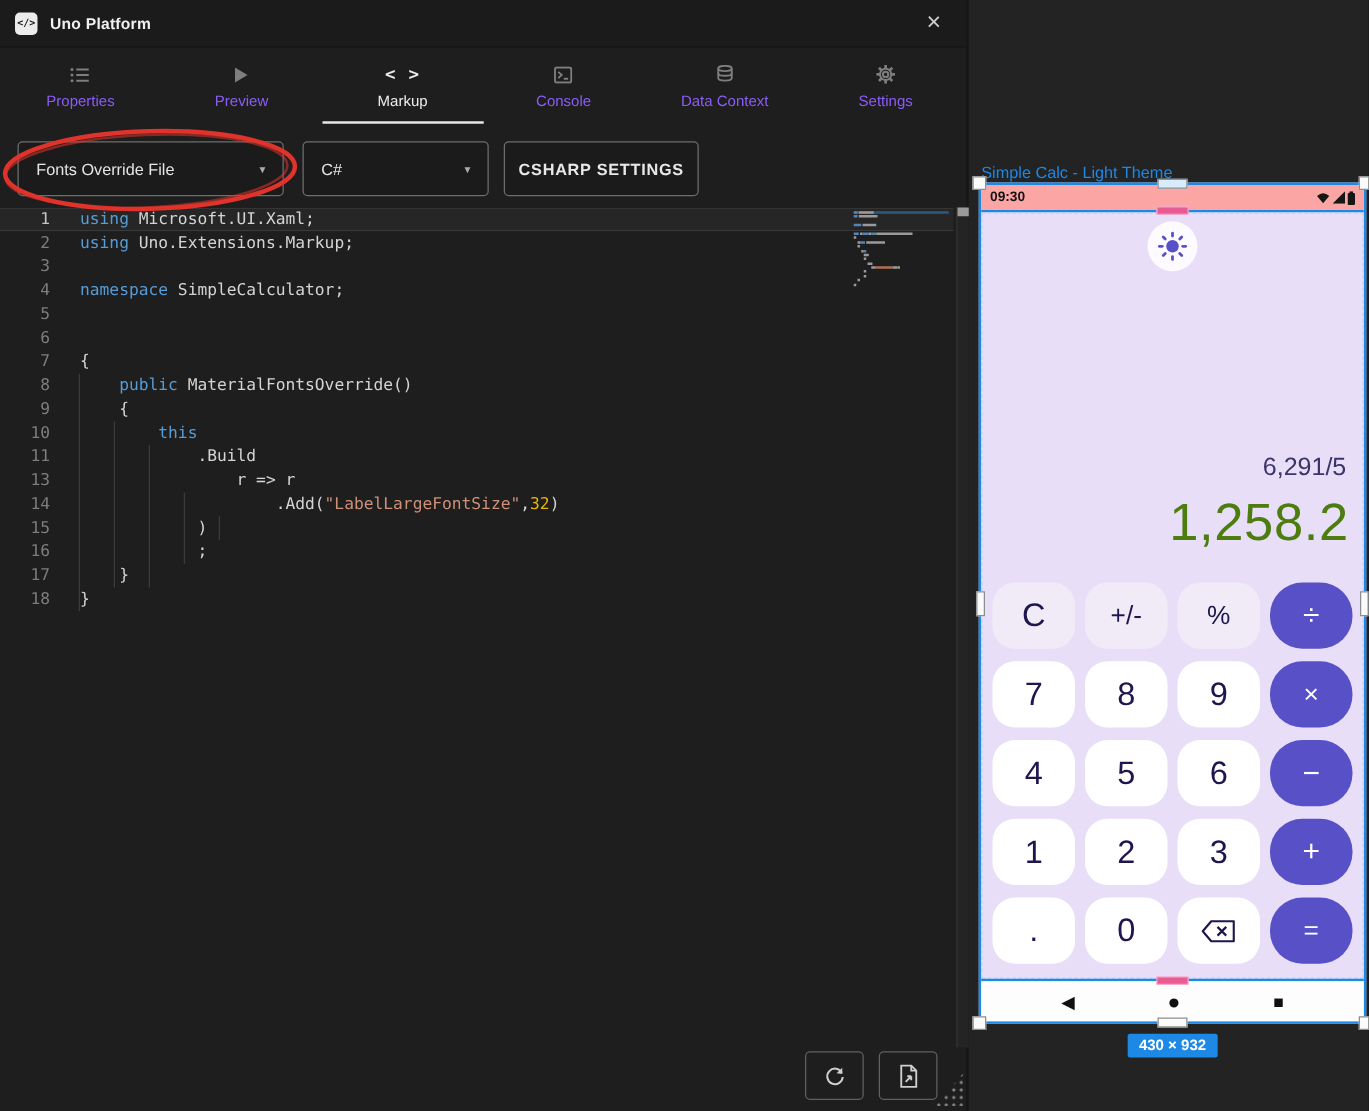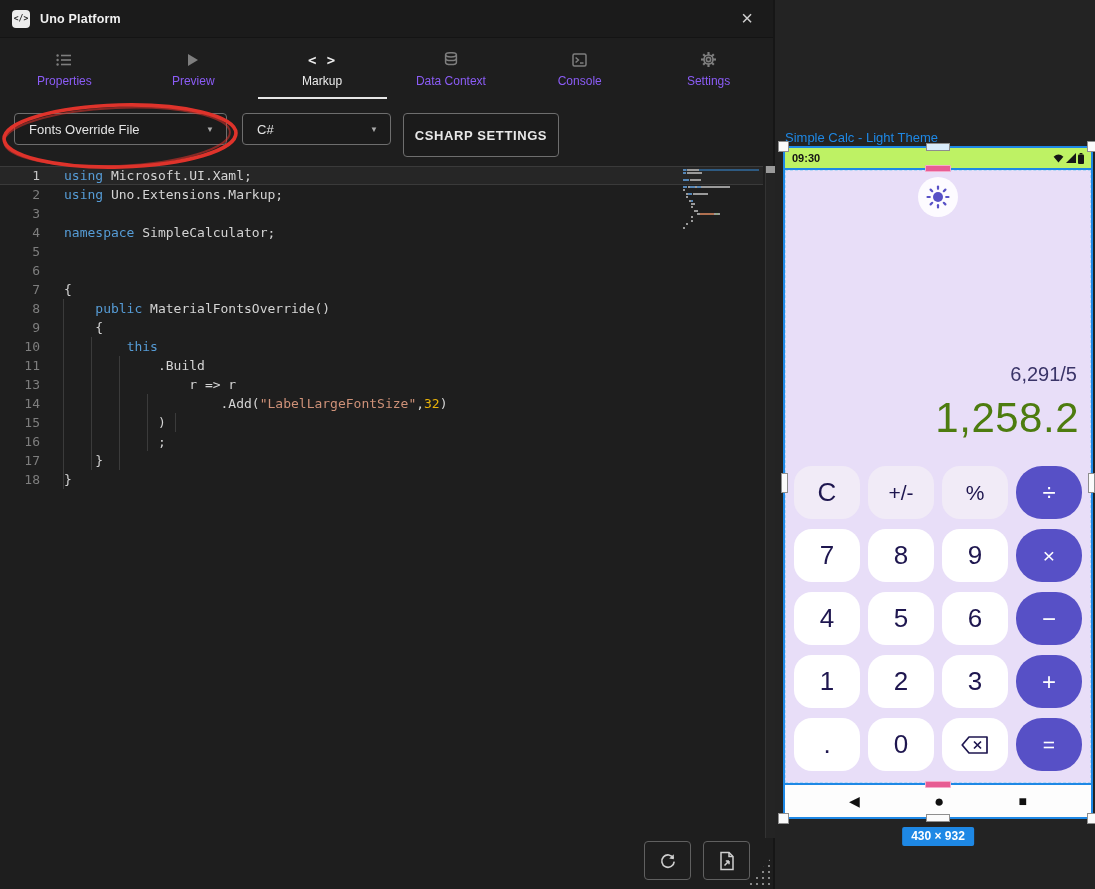--- a/index.html
+++ b/index.html
@@ -18,21 +18,21 @@
   .tabbar { position:absolute; left:0; top:39px; width:100%; height:61px; display:flex; }
   .tab { flex:1 1 0; display:flex; flex-direction:column; align-items:center; justify-content:center; gap:6px; color:#8b5cf6; font-size:12px; cursor:pointer; }
   .tab .ticon { height:16px; display:flex; align-items:center; justify-content:center; }
   .tab .ticon svg { stroke:#7E7E7E; }
   .tab .ticon .fillme { fill:#7E7E7E; }
   .tab.active { color:#EDEDED; }
   .tab-underline { position:absolute; left:258px; top:97px; width:129px; height:2px; background:#E6E6E6; }
   .code-glyph { font-family:"DejaVu Sans Mono",monospace; font-size:14px; font-weight:bold; letter-spacing:1px; }
   
   .toolbar-row { position:absolute; left:0; top:113px; width:100%; height:44px; }
-  .dd { position:absolute; height:32px; border:1px solid #6E6E6E; border-radius:4px; background:#1B1B1B; color:#E4E4E4; font-size:13px; display:flex; align-items:center; padding:0 14px; cursor:pointer; }
+  .dd { position:absolute; height:44px; border:1px solid #6E6E6E; border-radius:4px; background:#1B1B1B; color:#E4E4E4; font-size:13px; display:flex; align-items:center; padding:0 14px; cursor:pointer; }
   .dd .caret { position:absolute; right:12px; font-size:8px; color:#ABABAB; }
   .dd1 { left:14px; width:213px; }
   .dd2 { left:242px; width:149px; }
   .settings-btn { position:absolute; left:403px; top:0; width:156px; height:44px; border:1px solid #6E6E6E; border-radius:4px; background:#1B1B1B; color:#E8E8E8; font-size:13px; font-weight:bold; letter-spacing:.6px; display:flex; align-items:center; justify-content:center; cursor:pointer; }
   .annotation { position:absolute; left:-4px; top:96px; width:252px; height:80px; pointer-events:none; z-index:20; }
   
   .editor { position:absolute; left:0; top:166px; width:763px; height:672px; background:#1E1E1E; overflow:hidden; font-family:"DejaVu Sans Mono",monospace; font-size:13px; }
   .cl { display:flex; height:19px; line-height:19px; white-space:pre; }
   .cl.cur { background:#262626; box-shadow:0 -1px 0 #3A3A3A inset, 0 1px 0 #3A3A3A inset; }
   .ln { width:40px; text-align:right; color:#7E7E7E; flex:0 0 40px; }
@@ -51,21 +51,21 @@
   
   .foot-btn { position:absolute; top:841px; width:47px; height:39px; border:1px solid #606060; border-radius:4px; display:flex; align-items:center; justify-content:center; cursor:pointer; background:#1E1E1E; }
   .foot-btn.refresh { left:644px; } .foot-btn.exportf { left:703px; }
   .grip { position:absolute; left:748px; top:857px; width:24px; height:28px;
     background-image:radial-gradient(#878787 1.1px, transparent 1.3px); background-size:6px 6px;
     clip-path:polygon(100% 0, 100% 100%, 0 100%); cursor:nwse-resize; }
   
   .right-panel { position:absolute; left:775px; top:0; width:320px; height:889px; background:#232323; }
   .frame-label { position:absolute; left:10px; top:130px; color:#1E88E5; font-size:13px; }
   .phone { position:absolute; left:8px; top:146px; width:310px; height:673px; border:2px solid #1E88E5; background:#E8DEF8; }
-  .statusbar { position:relative; height:20px; background:#bef264; display:flex; align-items:center; padding:0 7px; }
+  .statusbar { position:relative; height:20px; background:#fca5a5; display:flex; align-items:center; padding:0 7px; }
   .sb-time { font-size:11px; font-weight:bold; color:#141414; }
   .sb-icons { margin-left:auto; display:flex; align-items:center; gap:2px; }
   .sel-line { position:relative; height:2px; background:#1E88E5; }
   .content { position:relative; height:613px; background:#E8DEF8; }
   .content-dashes { position:absolute; inset:0; border:1px dashed rgba(170,212,246,.85); pointer-events:none; }
   .theme-toggle { position:absolute; left:50%; top:7px; margin-left:-20px; width:40px; height:40px; border-radius:50%; background:#FDFBFF; display:flex; align-items:center; justify-content:center; cursor:pointer; }
   .calc-expr { position:absolute; right:14px; top:193px; font-size:20px; font-weight:500; color:#3A3468; }
   .calc-result { position:absolute; right:12px; top:224px; font-size:42px; color:#4d7c0f; letter-spacing:.5px; }
   .calc-grid { position:absolute; left:9px; top:296px; width:288px; display:grid; grid-template-columns:repeat(4,66px); gap:10px 8px; }
   .calc-btn { height:53px; display:flex; align-items:center; justify-content:center; font-size:26px; font-weight:500; color:#1E164F; cursor:pointer; border-radius:18px; }
@@ -122,37 +122,37 @@
             </svg>
           </span>
         <span>Preview</span>
       </div>
       <div class="tab active">
         <span class="ticon code-glyph">&lt;&nbsp;&gt;</span>
         <span>Markup</span>
       </div>
       <div class="tab">
         <span class="ticon">
+          <svg width="15" height="14" viewBox="0 0 15 14" fill="none" stroke-width="1.5">
+            <rect x="1" y="1" width="13" height="12" rx="1.5"></rect>
+            <path d="M3.6 4.5 L6.4 7 L3.6 9.5"></path>
+              <line x1="8" y1="10" x2="11.5" y2="10"></line>
+          </svg>
+          </span>
+        <span>Console</span>
+      </div>
+      <div class="tab">
+        <span class="ticon">
           <svg width="14" height="15" viewBox="0 0 14 15" fill="none" stroke-width="1.5">
             <ellipse cx="7" cy="2.8" rx="5.4" ry="2.1"></ellipse>
             <path d="M1.6 2.8 v3.7 c0 1.2 2.4 2.1 5.4 2.1 s5.4 -.9 5.4 -2.1 v-3.7"></path>
             <path d="M1.6 6.5 v3.9 c0 1.2 2.4 2.1 5.4 2.1 s5.4 -.9 5.4 -2.1 v-3.9"></path>
           </svg>
           </span>
         <span>Data Context</span>
-      </div>
-      <div class="tab">
-        <span class="ticon">
-          <svg width="15" height="14" viewBox="0 0 15 14" fill="none" stroke-width="1.5">
-            <rect x="1" y="1" width="13" height="12" rx="1.5"></rect>
-            <path d="M3.6 4.5 L6.4 7 L3.6 9.5"></path>
-              <line x1="8" y1="10" x2="11.5" y2="10"></line>
-          </svg>
-          </span>
-        <span>Console</span>
       </div>
       <div class="tab">
         <span class="ticon">
           <svg width="15" height="15" viewBox="0 0 14 14" fill="none" stroke-width="1.5">
             <circle cx="7" cy="7" r="2"></circle>
             <g class="fillme" stroke="none">
               <rect x="6" y="0" width="2" height="3"></rect>
                 <rect x="6" y="11" width="2" height="3"></rect>
               <rect x="0" y="6" width="3" height="2"></rect>
                 <rect x="11" y="6" width="3" height="2"></rect>

